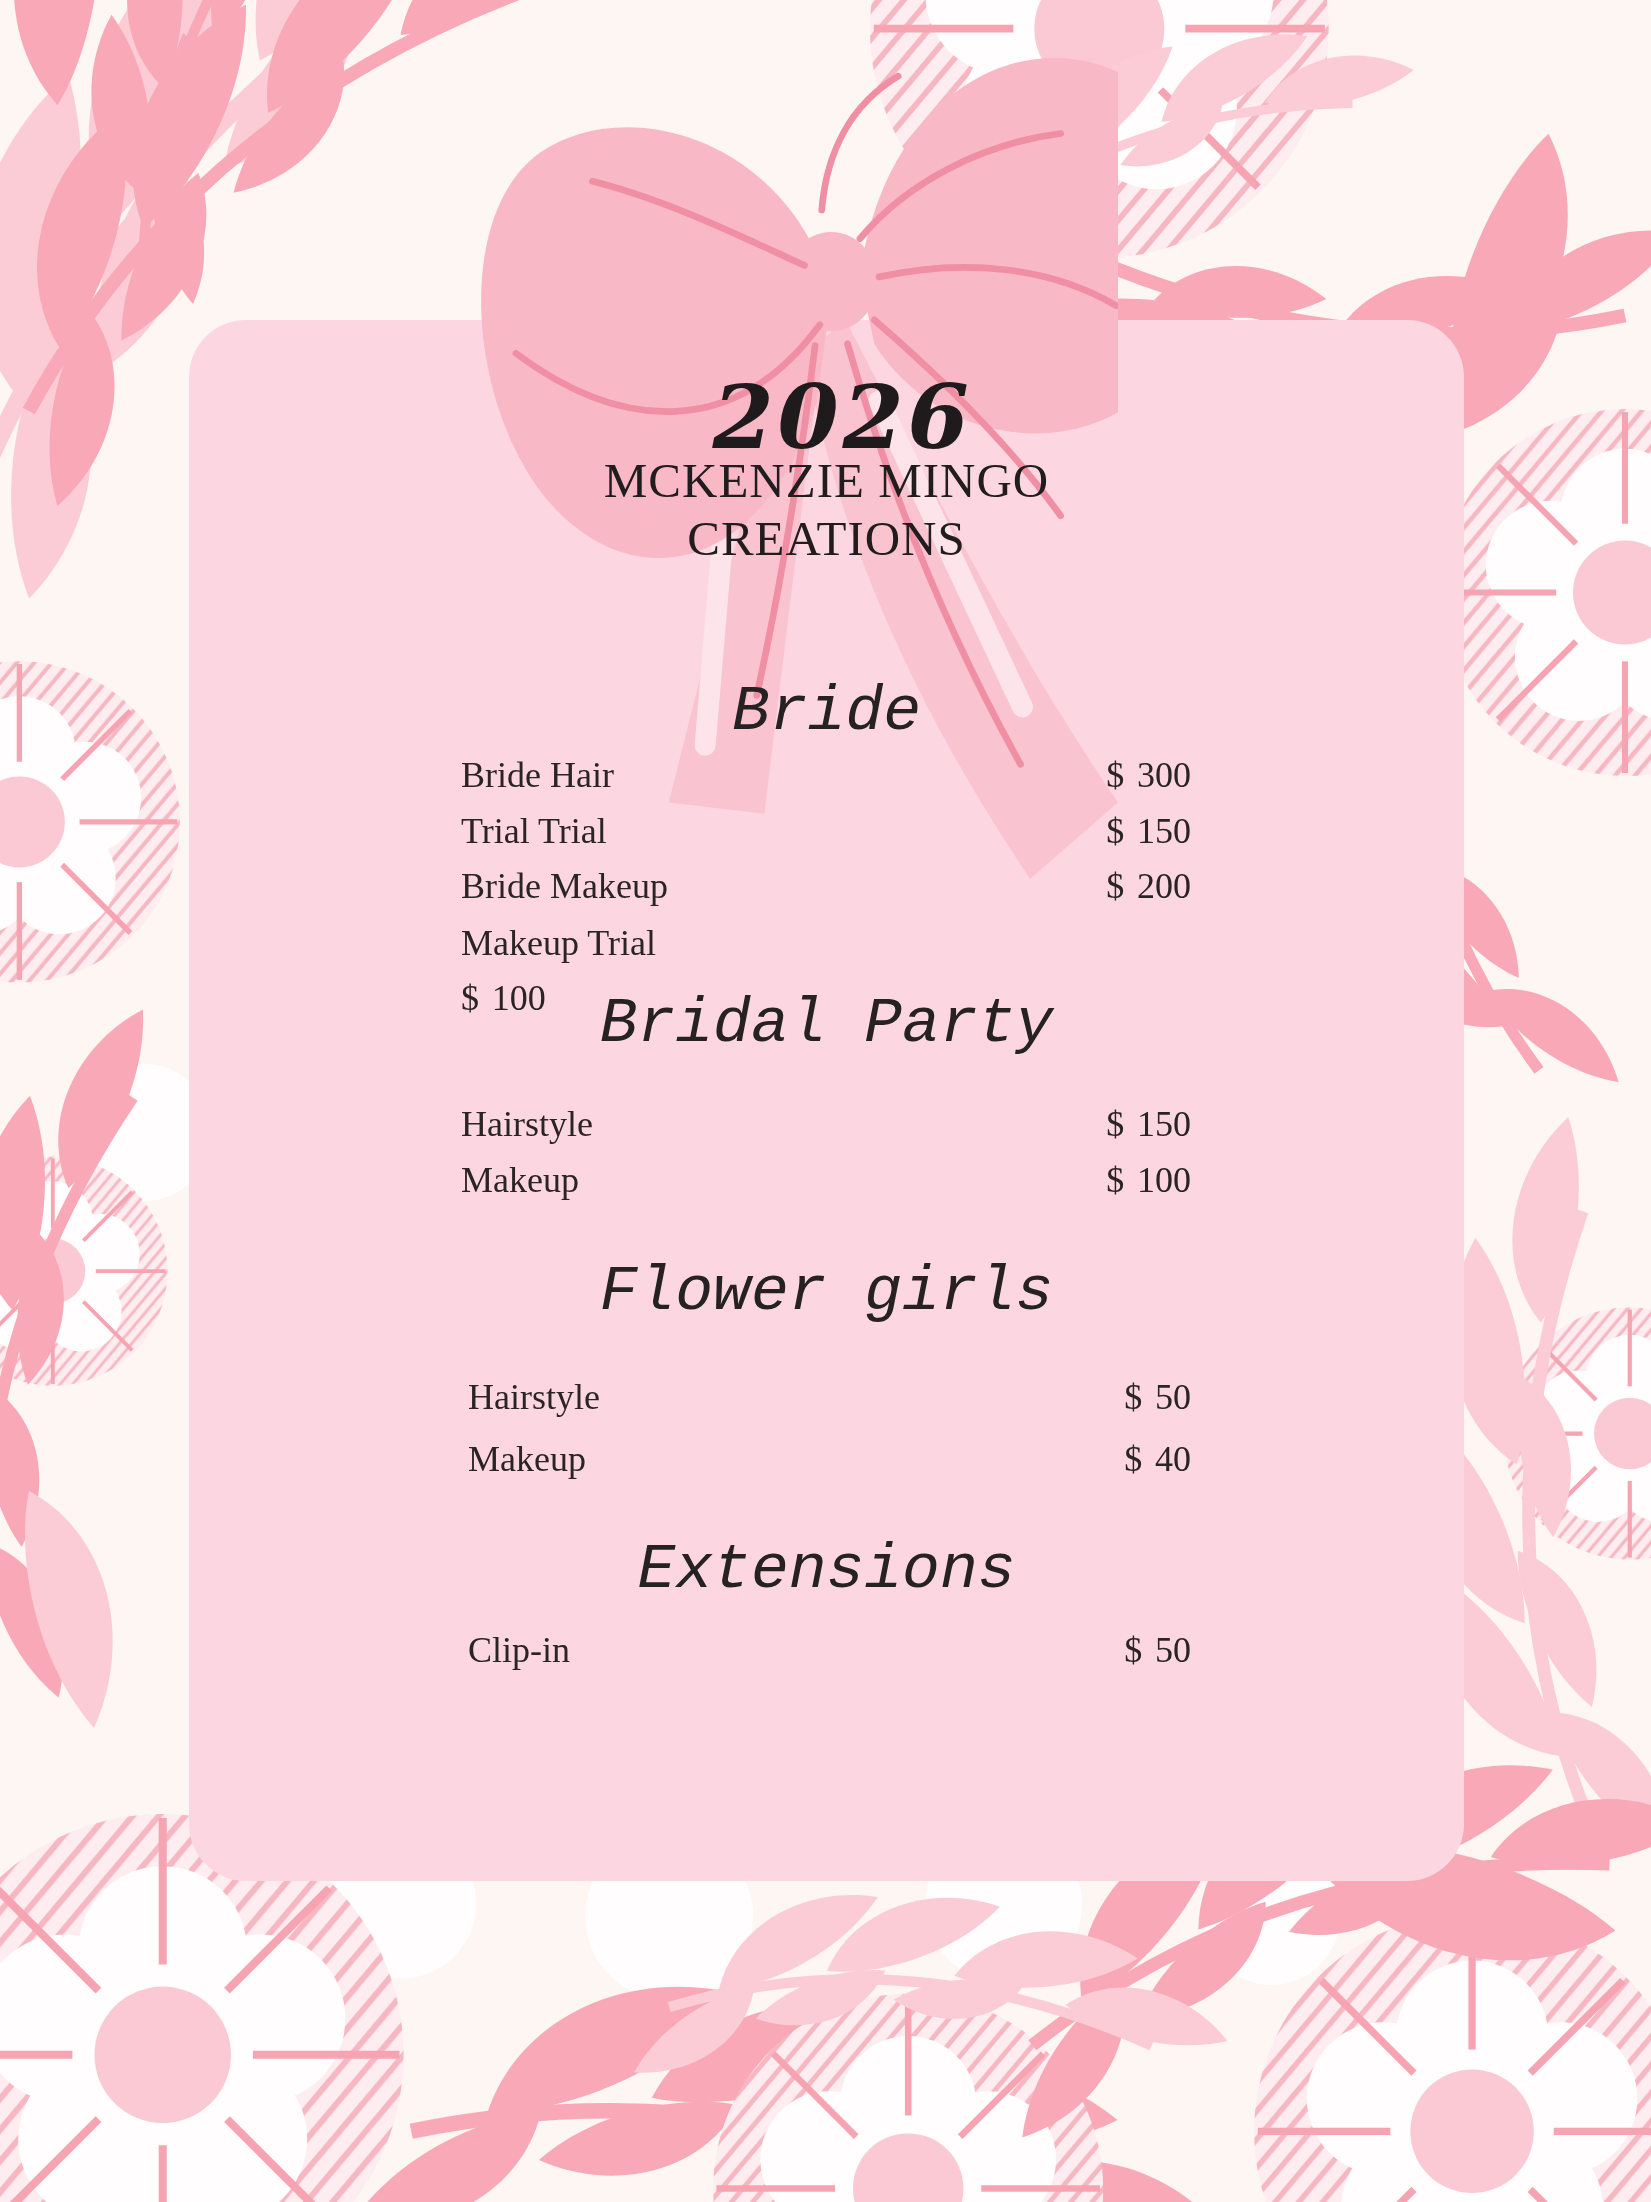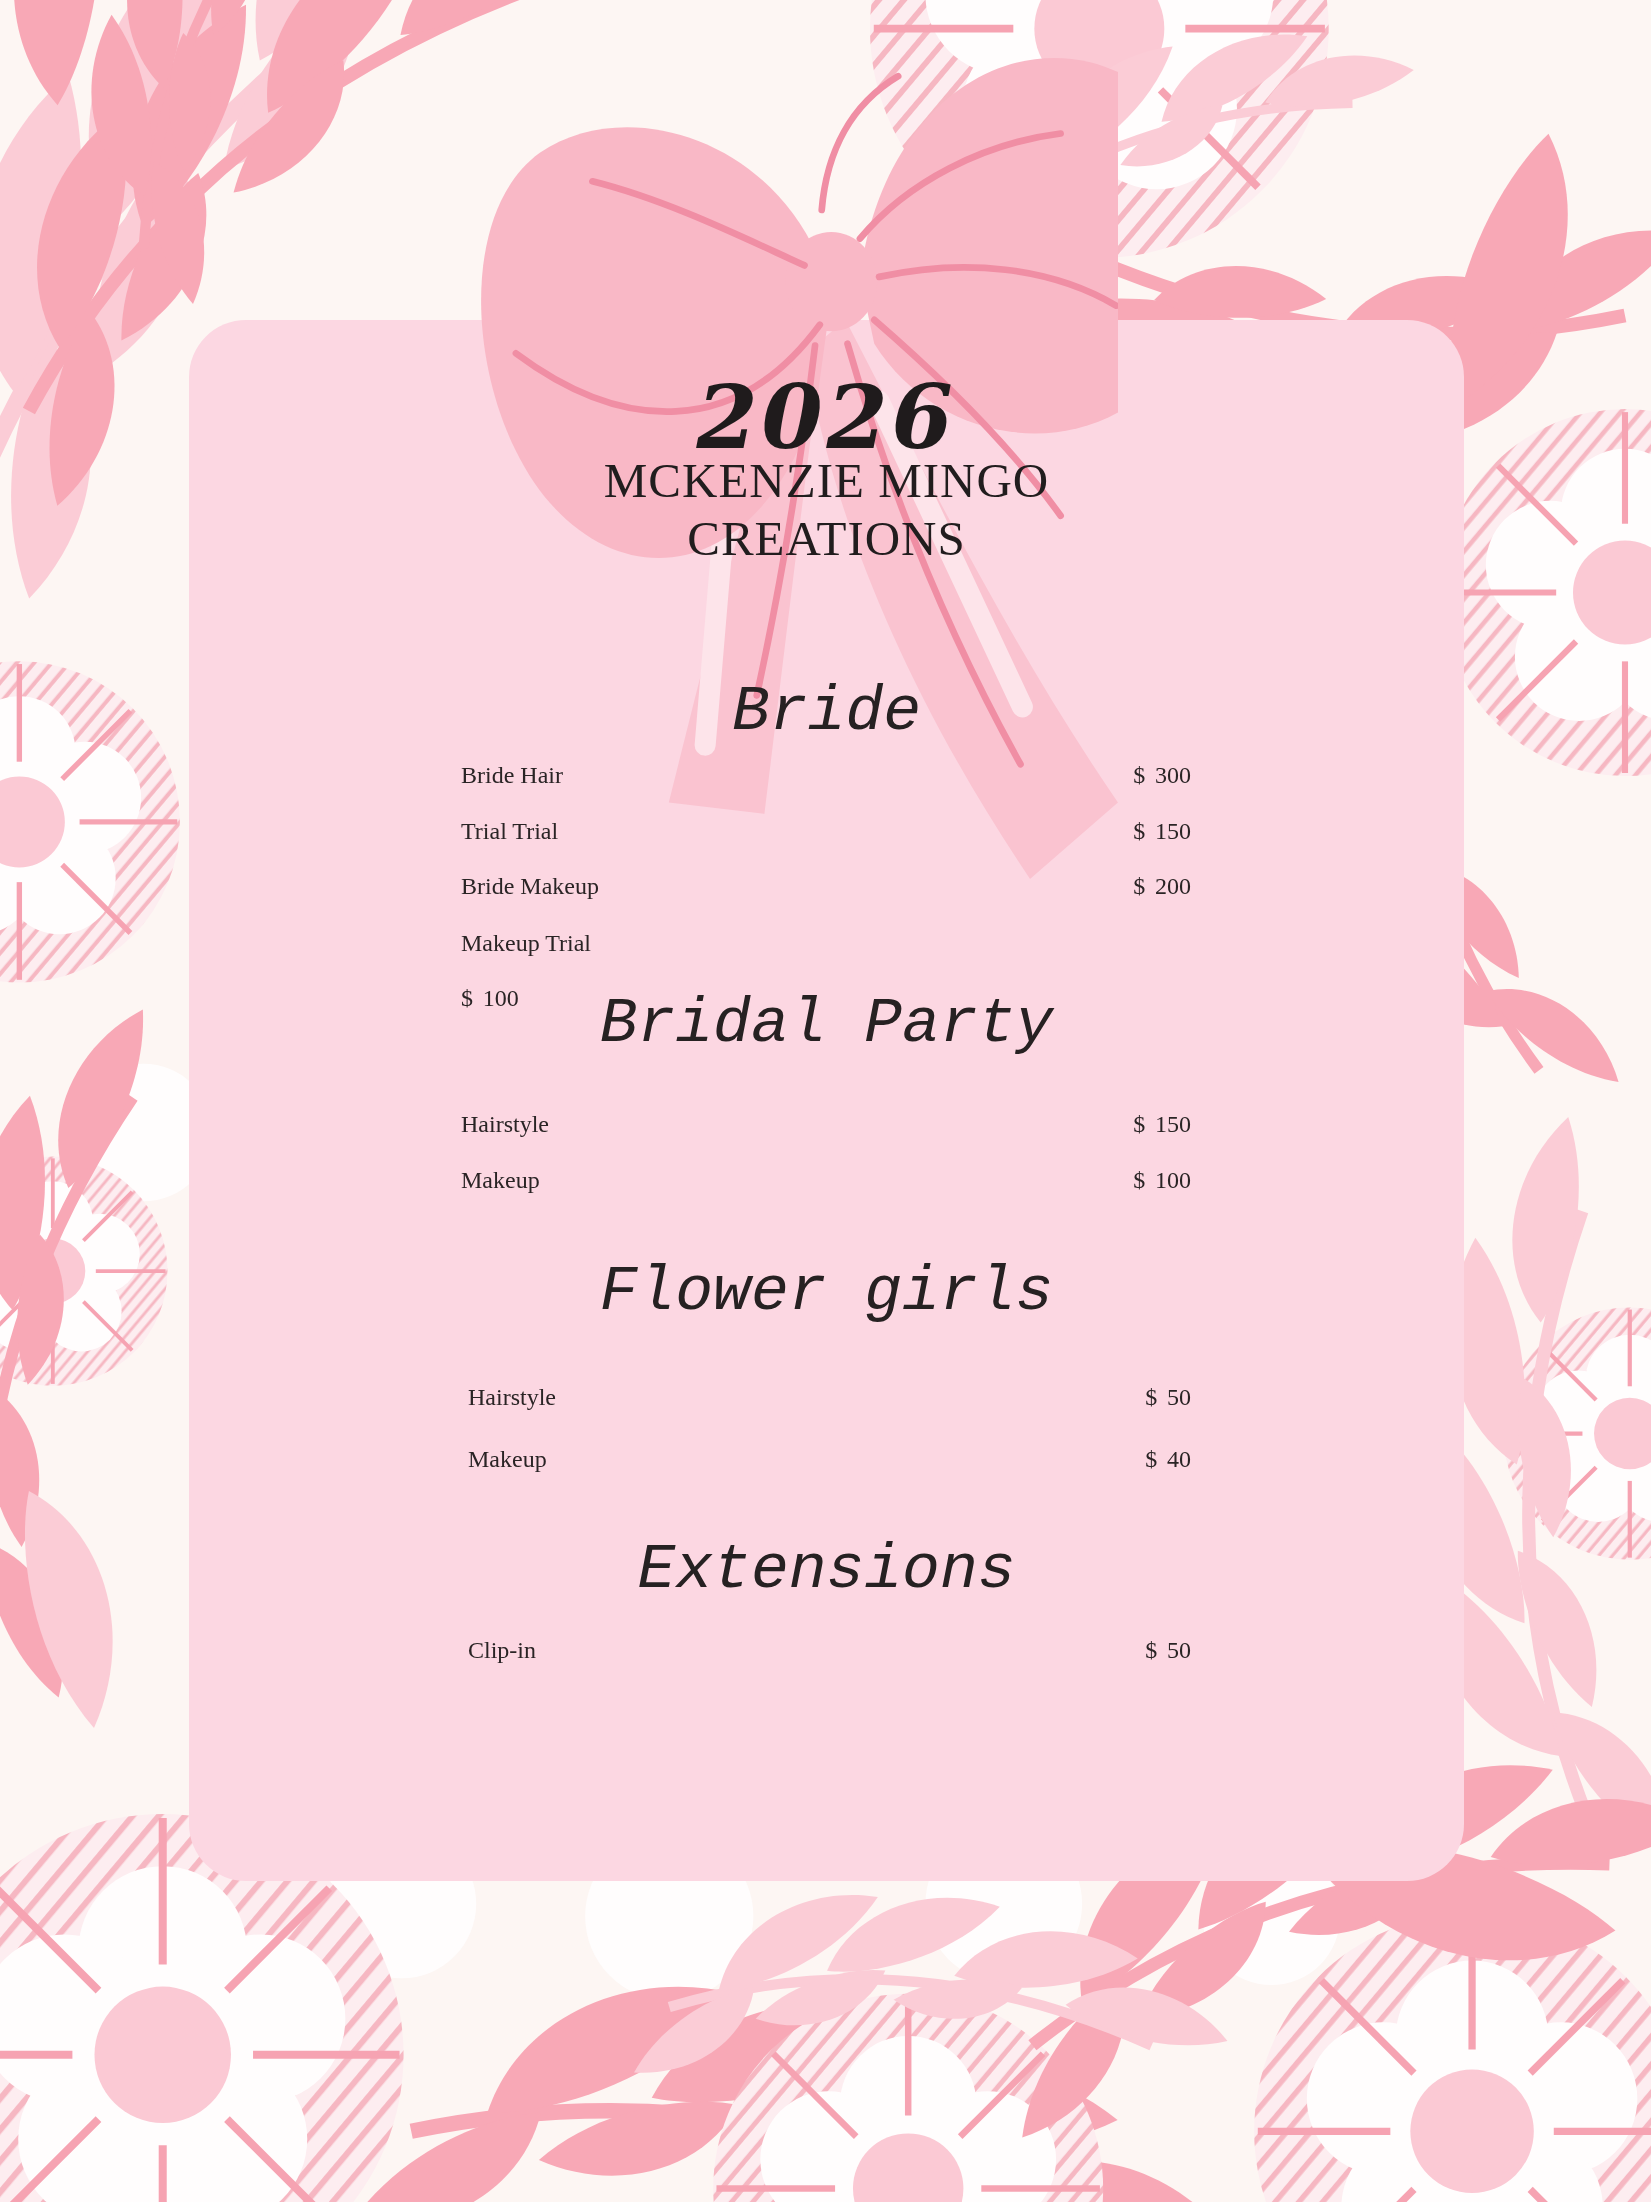--- a/index.html
+++ b/index.html
@@ -4,29 +4,29 @@
 <style>
   html,body{margin:0;padding:0;background:#fdf6f3;}
   #canvas{position:relative;width:1652px;height:2202px;overflow:hidden;
           font-family:"Liberation Serif",serif;color:#262122;}
   #canvas > *{position:absolute;}
   .bg{left:0;top:0;width:1652px;height:2202px;}
   .card{left:189px;top:320px;width:1275px;height:1561px;border-radius:57px;background:#fcd7e2;}
   .bow{left:449px;top:38px;width:669px;height:860px;}
   .year{left:189px;top:365px;width:1275px;text-align:center;
         font-family:"DejaVu Serif",serif;font-style:italic;font-weight:600;
-        font-size:88px;letter-spacing:3.8px;color:#1f1b1c;}
+        font-size:88px;letter-spacing:3.8px;color:#1f1b1c;padding-left:16px;}
   .brand{left:189px;top:452px;width:1275px;text-align:center;
          font-size:49px;line-height:58px;letter-spacing:1px;color:#211d1e;}
   .script-heading{left:189px;width:1275px;height:115px;text-align:center;
          font-family:Liberation Mono, monospace;font-style:italic;font-size:63px;
          line-height:115px;color:#262122;}
   .h-bride{top:655px;} .h-bparty{top:967px;} .h-fgirls{top:1235px;} .h-ext{top:1513px;}
   .row{display:flex;justify-content:space-between;align-items:baseline;
-       height:55px;line-height:55px;font-size:24px;color:#2a2425;}
+       height:55px;line-height:55px;font-size:36px;color:#2a2425;}
   .rA{left:461px;width:730px;}
   .rB{left:468px;width:723px;}
   .prc{word-spacing:3.8px;}
   .r0{top:748px;} .r1{top:804px;} .r2{top:859px;} .r3{top:916px;flex-direction:column;}
   .r4{top:1097px;} .r5{top:1153px;}
   .r6{top:1370px;} .r7{top:1432px;}
   .r8{top:1623px;gap:22px;}
 </style>
 </head>
 <body>

